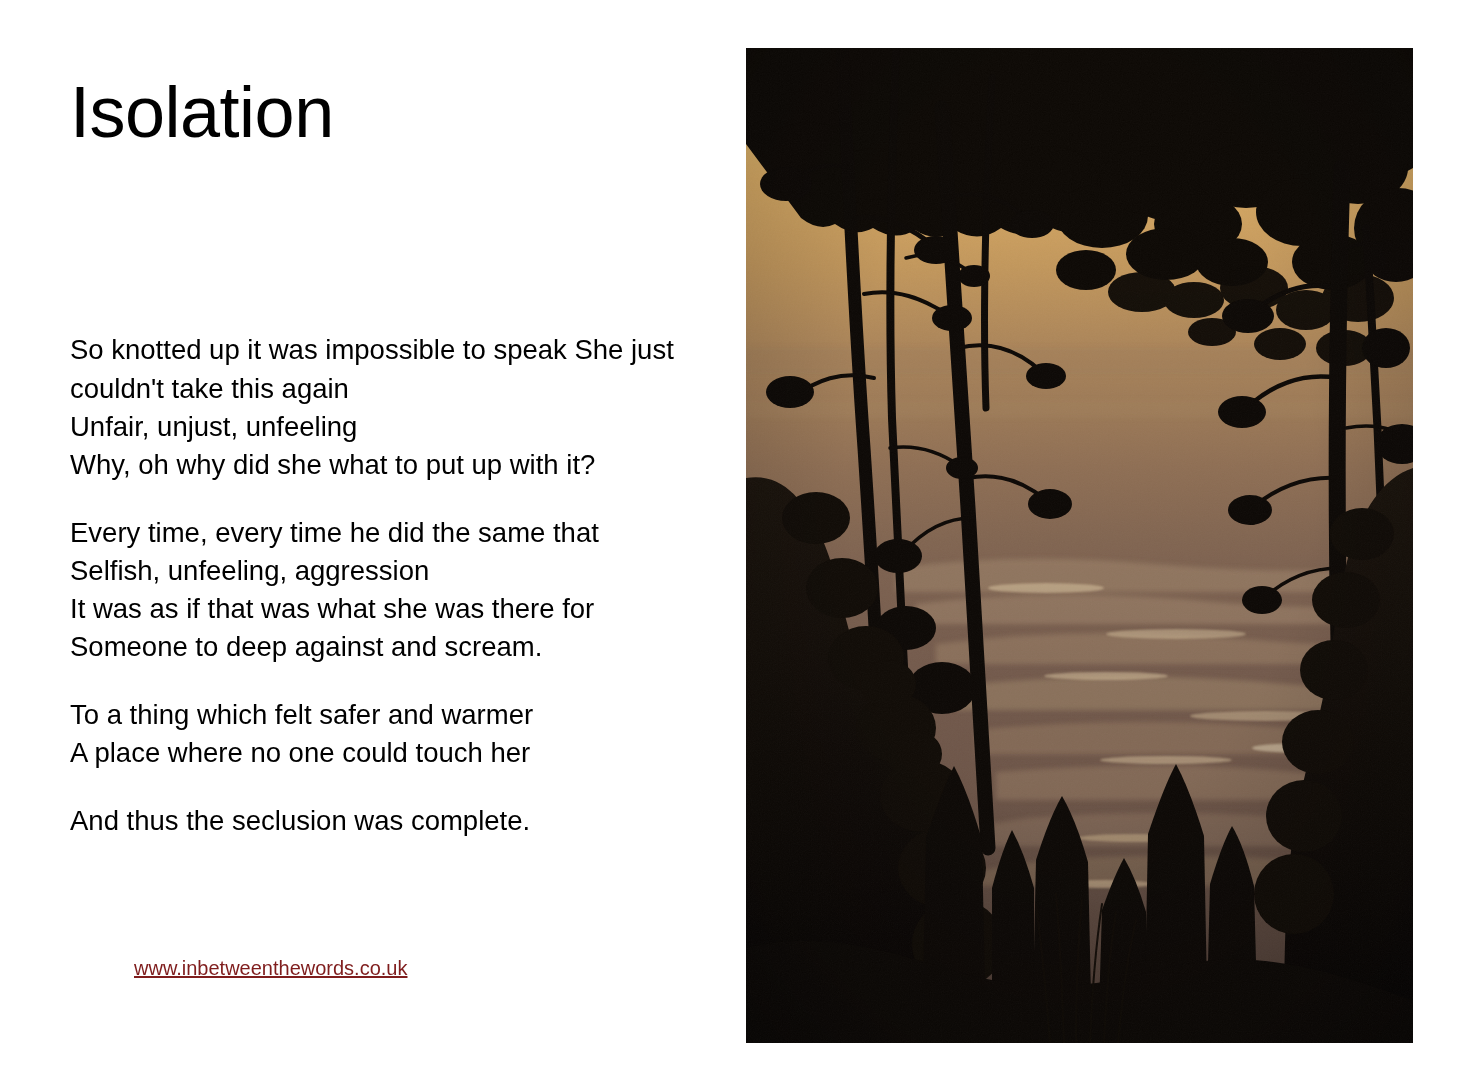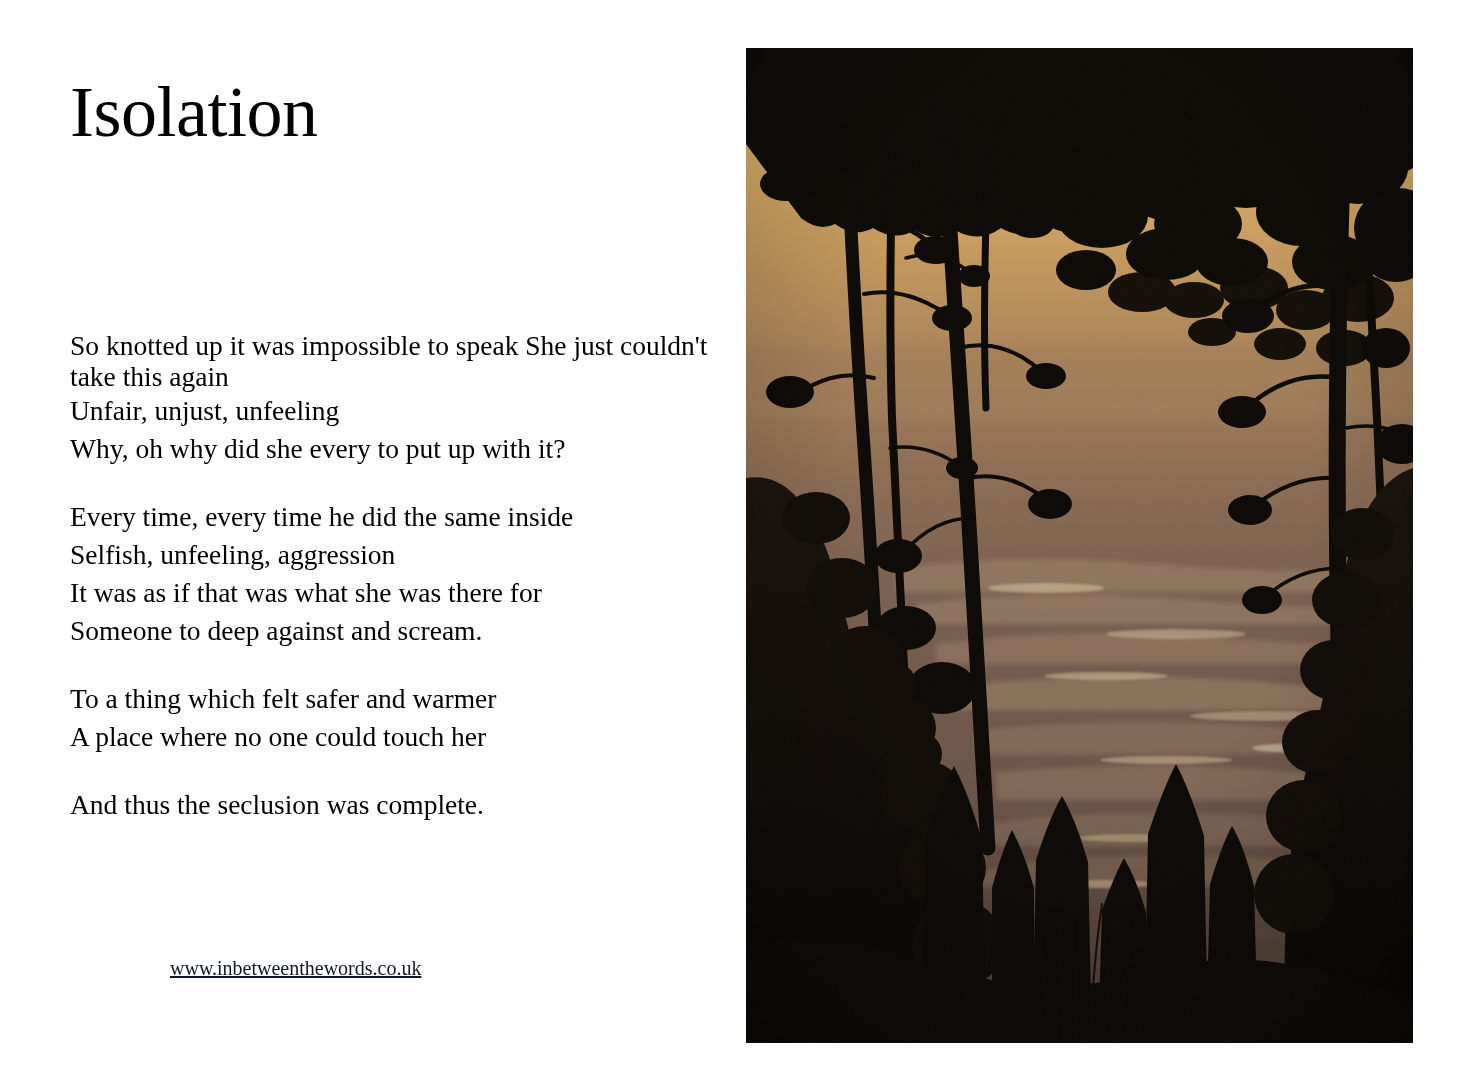--- a/index.html
+++ b/index.html
@@ -17,21 +17,20 @@
     -webkit-font-smoothing: antialiased;
   }
 
   
   .text-column {
     position: absolute;
     left: 0;
     top: 0;
     width: 735px;
     height: 1091px;
-    font-family: Liberation Serif, serif;
   }
 
   .page-title {
     position: absolute;
     left: 70px;
     top: 74px;
     font-size: 72px;
     line-height: 1.08;
     font-weight: 400;
     color: #000000;
@@ -53,37 +52,37 @@
     margin: 0 0 30px 0;
   }
   .stanza:last-of-type { margin-bottom: 8px; }
 
   .poem-line {
     white-space: pre-wrap;
   }
 
   
   .poem-line.wrapped {
-    line-height: 31px;
+    line-height: 39px;
     white-space: normal;
   }
 
   .site-link-wrap {
     position: absolute;
     left: 70px;
     top: 955px;
     width: 660px;
     text-align: left;
   }
   .site-link {
     display: inline-block;
-    margin-left: 100px;
+    margin-left: 64px;
     font-size: 20px;
     line-height: 26px;
-    color: #0f172a;
+    color: #7f1d1d;
     text-decoration: underline;
     cursor: pointer;
   }
 
   
   .photo-frame {
     position: absolute;
     left: 746px;
     top: 48px;
     width: 667px;
@@ -102,25 +101,25 @@
 
 <div class="text-column">
 
   <div class="page-title">Isolation</div>
 
   <div class="poem">
 
     <div class="stanza">
       <div class="poem-line wrapped">So knotted up it was impossible to speak She just couldn't take this again</div>
       <div class="poem-line">Unfair, unjust, unfeeling</div>
-      <div class="poem-line">Why, oh why did she every to put up with it?</div>
+      <div class="poem-line">Why, oh why did she what to put up with it?</div>
     </div>
 
     <div class="stanza">
-      <div class="poem-line">Every time, every time he did the same inside</div>
+      <div class="poem-line">Every time, every time he did the same that</div>
       <div class="poem-line">Selfish, unfeeling, aggression</div>
       <div class="poem-line">It was as if that was what she was there for</div>
       <div class="poem-line">Someone to deep against and scream.</div>
     </div>
 
     <div class="stanza">
       <div class="poem-line">To a thing which felt safer and warmer</div>
       <div class="poem-line">A place where no one could touch her</div>
     </div>
 

